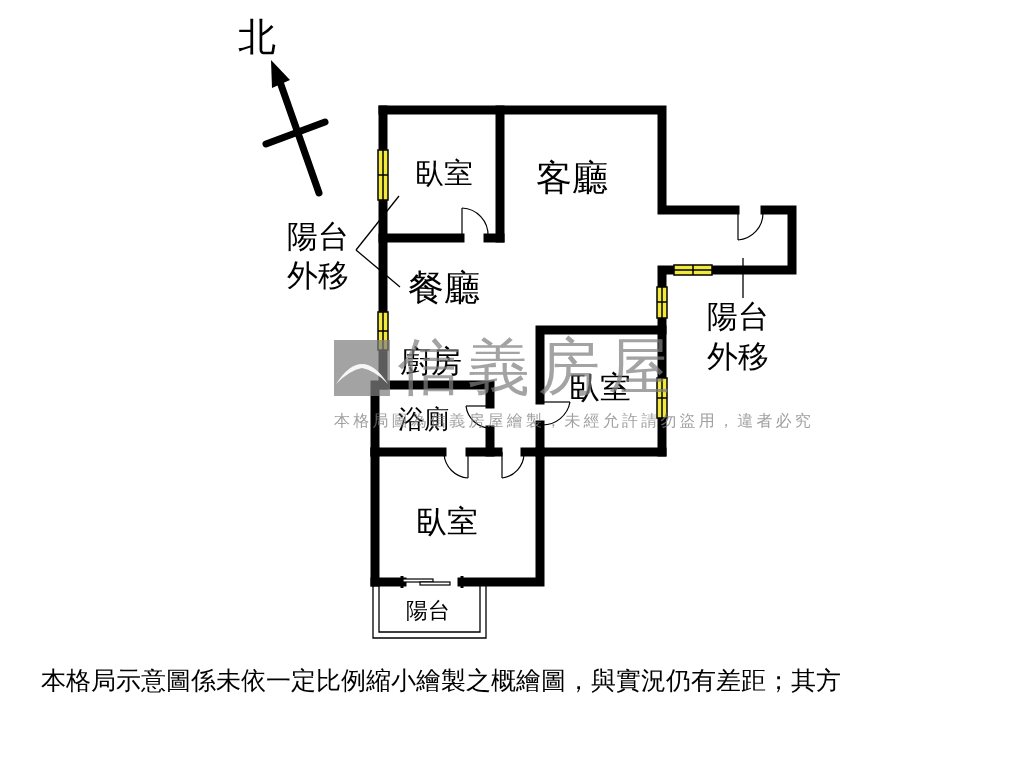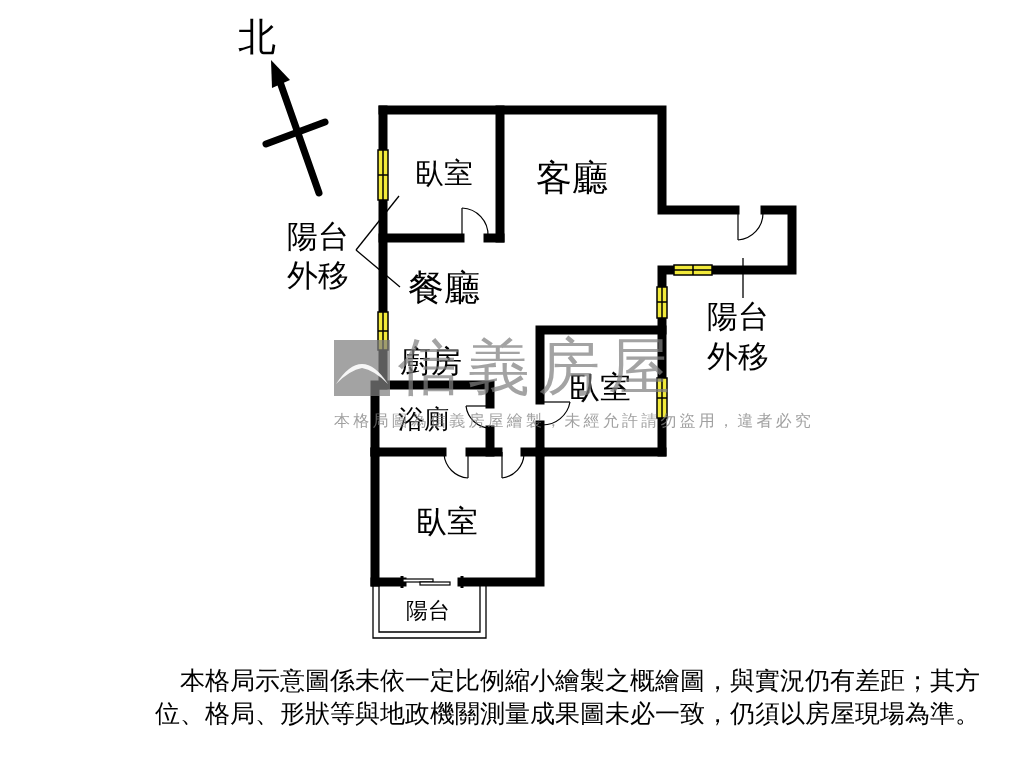--- a/index.html
+++ b/index.html
@@ -1,22 +1,22 @@
 <!DOCTYPE html>
 <html><head>
   <meta charset="utf-8">
   <style>
     html, body { margin: 0; padding: 0; background: #ffffff; }
     body { width: 1024px; height: 768px; position: relative; overflow: hidden; font-family: "DejaVu Serif", "Liberation Serif", serif; }
     #plan { position: absolute; left: 0; top: 0; width: 1024px; height: 768px; }
     .lbl { font-family: "DejaVu Serif", "Liberation Serif", serif; fill: #000; }
     .disclaimer {
-      position: absolute; left: 20px; top: 664px; width: 960px;
+      position: absolute; left: 41px; top: 664px; width: 960px;
       font-family: "DejaVu Serif", "Liberation Serif", serif;
-      font-size: 25px; line-height: 33px; color: #000; text-align: right;
+      font-size: 25px; line-height: 33px; color: #000;
     }
     .disclaimer div { white-space: nowrap; }
     .wm-logo { position: absolute; left: 334px; top: 340px; width: 56px; height: 56px; }
     .wm-brand {
       position: absolute; left: 398px; top: 332px;
       font-family: "DejaVu Sans", "Liberation Sans", sans-serif;
       font-size: 62px; letter-spacing: 8px; color: rgba(128,128,128,0.72);
       line-height: 70px; white-space: nowrap; text-align: center;
     }
     .wm-note {
@@ -150,14 +150,13 @@
 
 <svg class="wm-logo" viewBox="0 0 56 56" xmlns="http://www.w3.org/2000/svg">
   <rect x="0" y="0" width="56" height="56" fill="rgba(128,128,128,0.72)"></rect>
   <path d="M2,44 Q28,4 54,44 Q40,30 28,28 Q16,30 2,44 Z" fill="#fff" opacity="0.9"></path>
 </svg>
 <div class="wm-brand">信義房屋</div>
 <div class="wm-note">本格局圖為信義房屋繪製，未經允許請勿盜用，違者必究</div>
 
 <div class="disclaimer">
   <div>本格局示意圖係未依一定比例縮小繪製之概繪圖，與實況仍有差距；其方</div>
-  <div>位、格局、形狀等與地政機關測量成果圖未必一致，仍須以房屋現場為準。</div>
 </div>
 
 </body></html>

